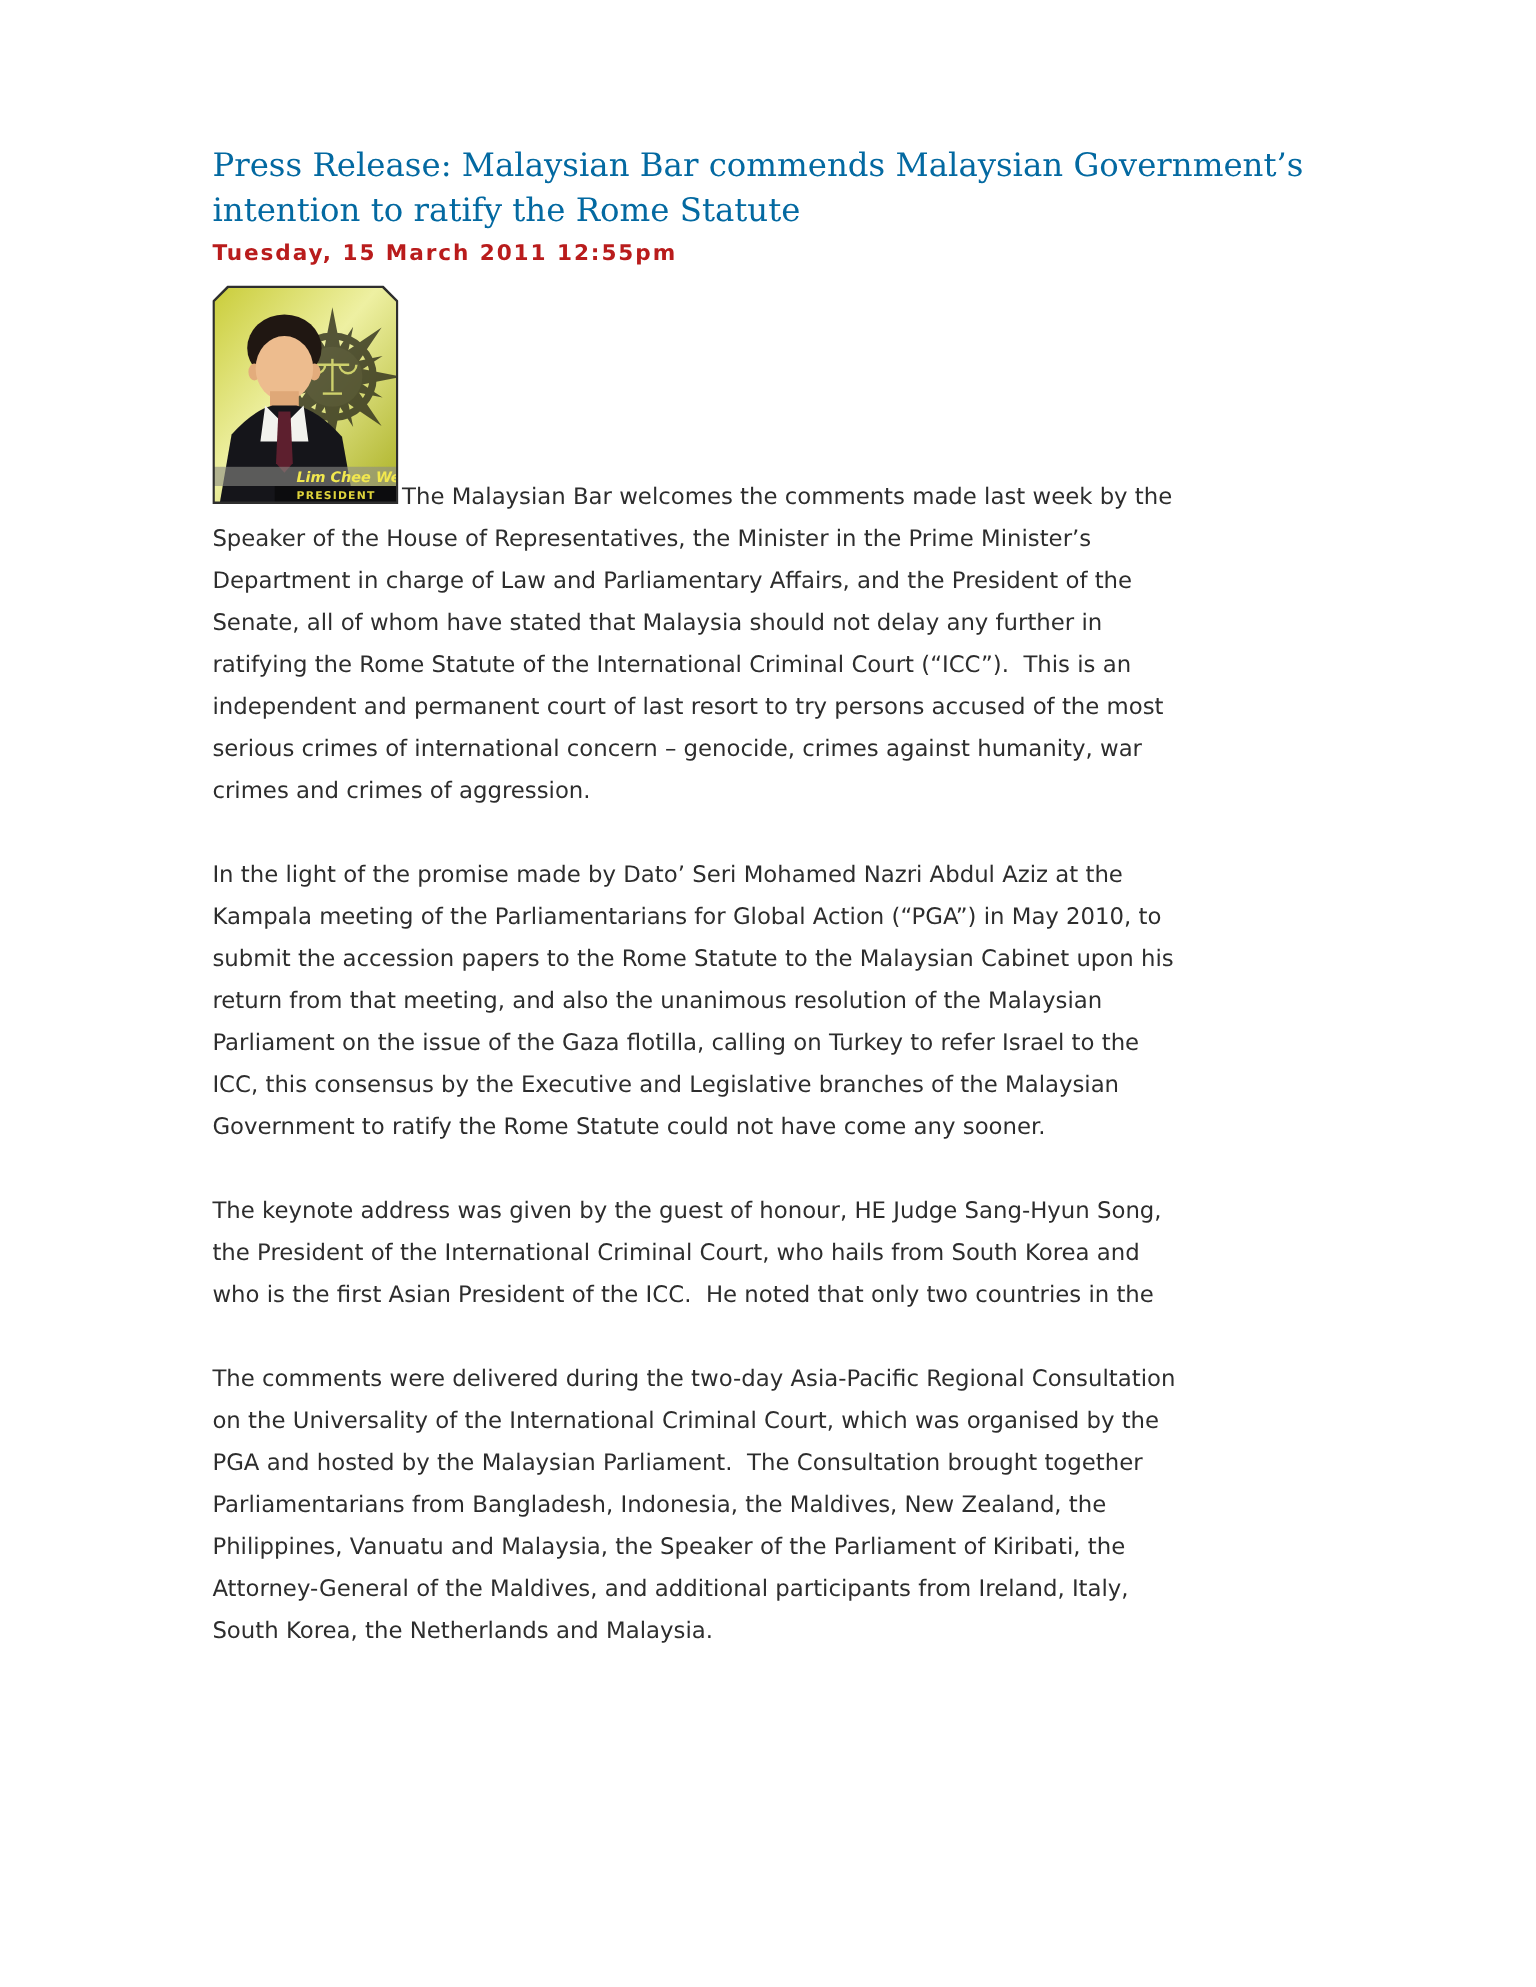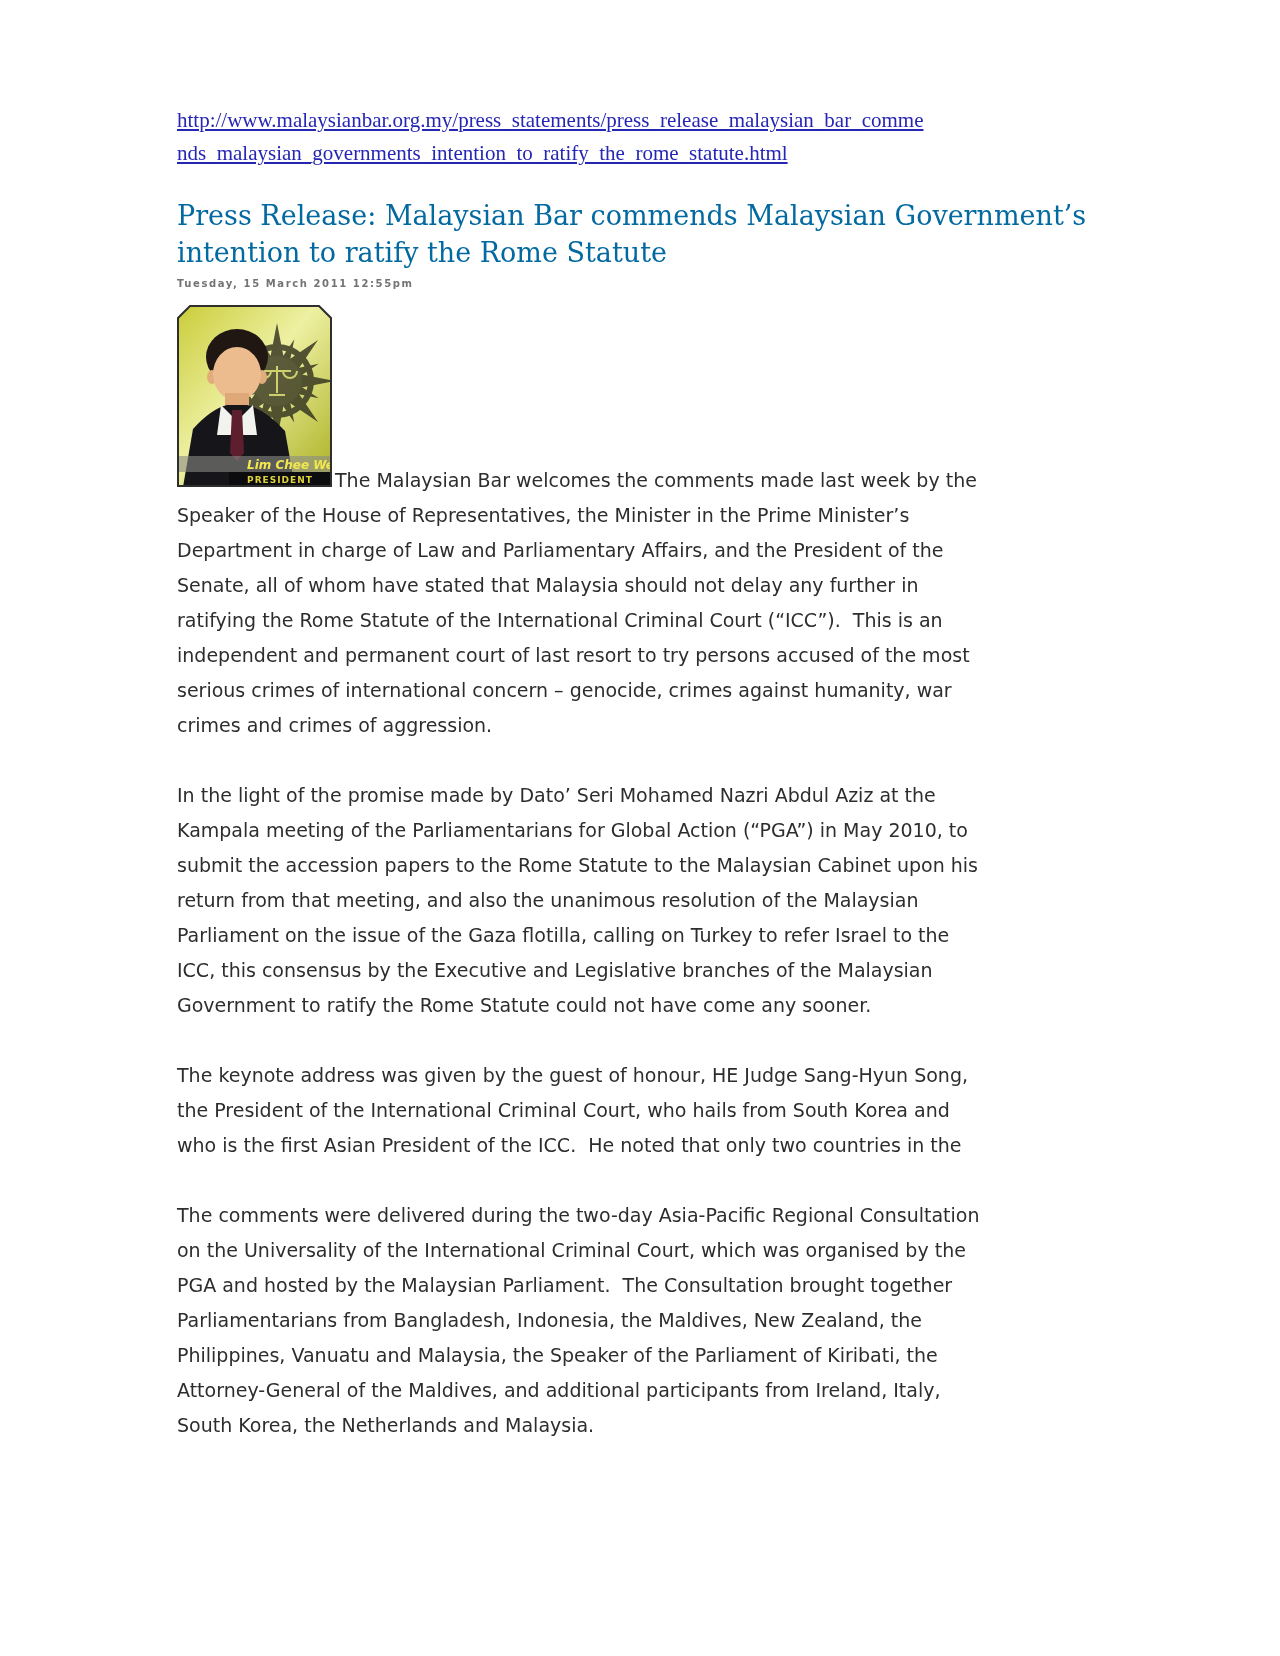--- a/index.html
+++ b/index.html
@@ -27,45 +27,43 @@
     font-family: "DejaVu Serif", serif;
     font-size: 27px;
     line-height: 37px;
     font-weight: normal;
     color: #0369a1;
     white-space: pre;
     margin: 16px 0 7px 0;
   }
   .publish-date {
     font-family: "DejaVu Sans", sans-serif;
-    font-size: 10px;
+    font-size: 18px;
     font-weight: bold;
     letter-spacing: 1.6px;
-    color: #737373;
+    color: #b91c1c;
     margin: 0 0 16px 0;
   }
   p.body {
     font-family: "DejaVu Sans", sans-serif;
     font-size: 19px;
     line-height: 35px;
     color: #2d2d2d;
     margin: 35px 0 0 0;
     white-space: pre;
   }
   p.body.first { margin-top: 0; }
   .photo { margin-right: 3px; }
 </style>
 </head>
 <body>
 
 <div class="page">
   <div class="content">
 
-    <a class="url-link">http://www.malaysianbar.org.my/press_statements/press_release_malaysian_bar_comme
-nds_malaysian_governments_intention_to_ratify_the_rome_statute.html</a>
 
     <h1 class="page-title">Press Release: Malaysian Bar commends Malaysian Government’s
 intention to ratify the Rome Statute</h1>
 
     <div class="publish-date">Tuesday, 15 March 2011 12:55pm</div>
 
     <p class="body first"><svg class="photo" width="155" height="182" viewBox="0 0 155 182">
           <defs>
             <linearGradient id="bgGrad" x1="0" y1="0" x2="1" y2="1">
               <stop offset="0" stop-color="#c9cc38"></stop>

